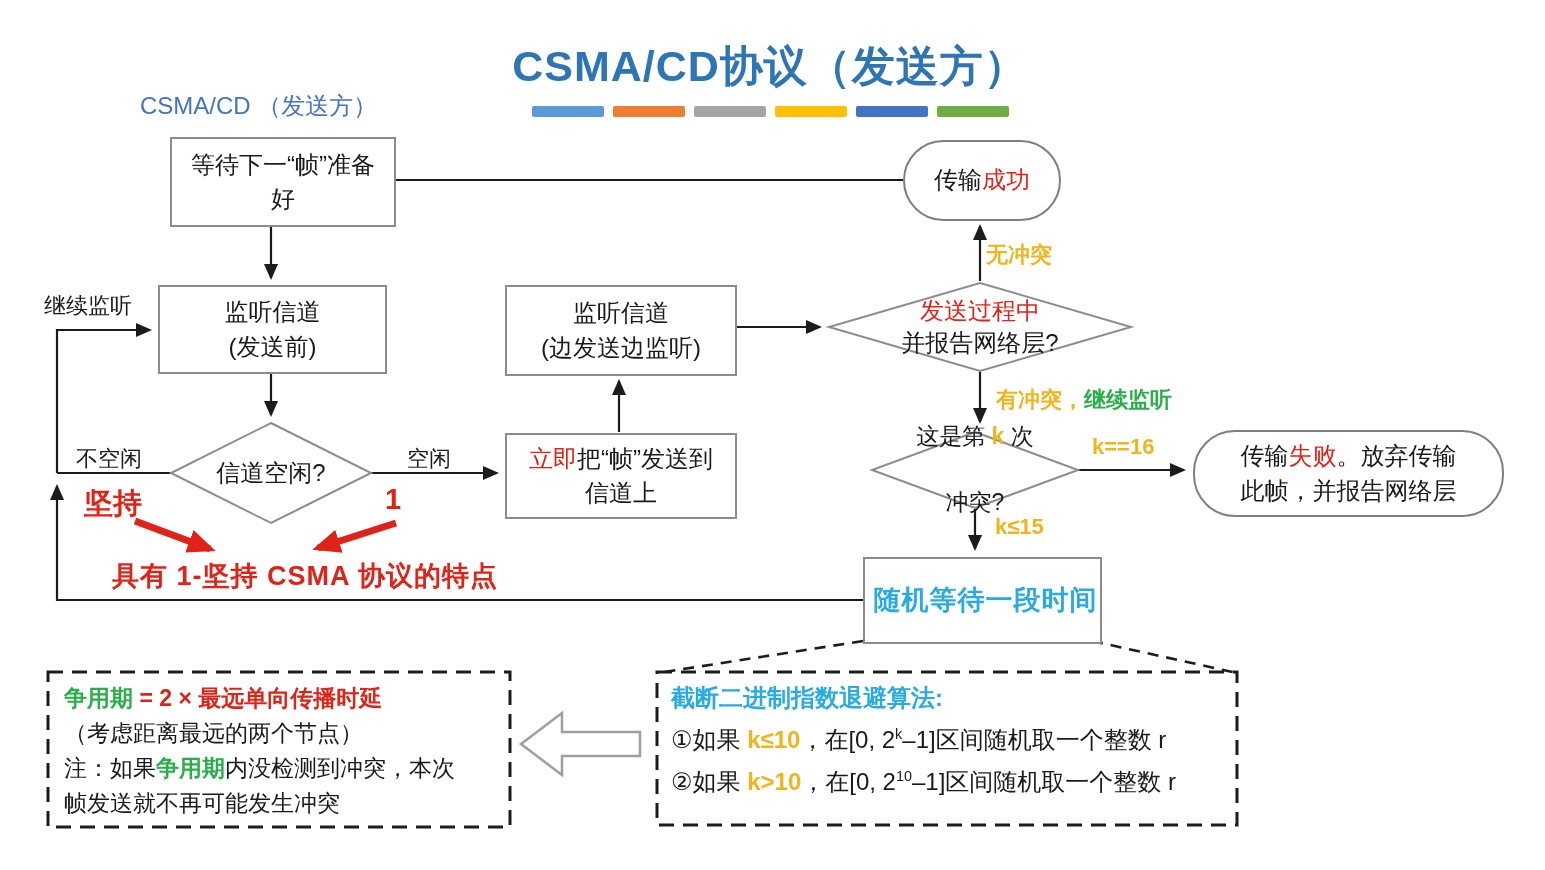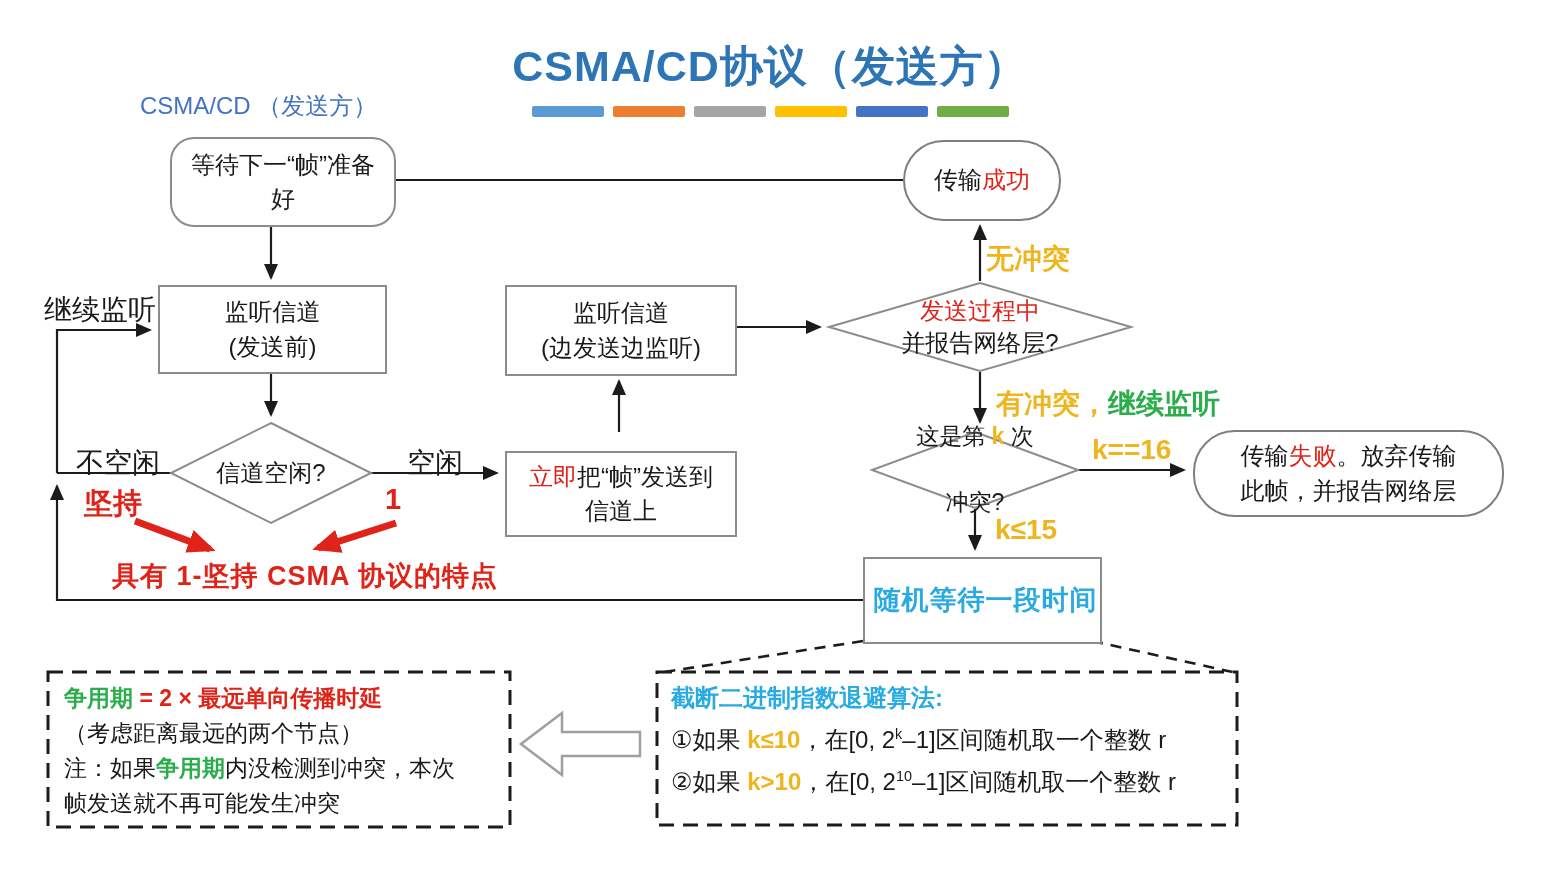--- a/index.html
+++ b/index.html
@@ -17,21 +17,21 @@
   .node{
     position:absolute;background:#fff;border:2px solid #8c8c8c;
     display:flex;flex-direction:column;justify-content:center;align-items:center;
     font-size:24px;line-height:1.42;text-align:center;
   }
   .pill{border-radius:42px;}
   .dlabel{
     position:absolute;display:flex;flex-direction:column;justify-content:center;align-items:center;
     font-size:24px;line-height:1.32;text-align:center;background:transparent;
   }
-  .lbl{position:absolute;font-size:28px;white-space:nowrap;}
+  .lbl{position:absolute;font-size:22px;white-space:nowrap;}
   .bold{font-weight:bold;}
   .red{color:var(--red);}
   .yellow{color:var(--yellow);}
   .green{color:var(--green);}
   .cyan{color:var(--cyan);}
   .blue{color:var(--cyan);}
   .cyanbox{font-size:27px;font-weight:bold;color:var(--cyan);letter-spacing:1px;}
   .notebody{position:absolute;white-space:nowrap;}
   #note-contention{left:64px;top:681px;width:440px;font-size:23px;line-height:35px;}
   #note-backoff{left:671px;top:679px;width:560px;font-size:24px;line-height:37px;}
@@ -94,30 +94,30 @@
   <div class="abs bars">
     <div class="bar" style="background: rgb(91, 155, 213);"></div>
     <div class="bar" style="background: rgb(237, 125, 49);"></div>
     <div class="bar" style="background: rgb(165, 165, 165);"></div>
     <div class="bar" style="background: rgb(255, 192, 0);"></div>
     <div class="bar" style="background: rgb(68, 114, 196);"></div>
     <div class="bar" style="background: rgb(112, 173, 71);"></div>
   </div>
   <div class="abs subtitle nowrap">CSMA/CD （发送方）</div>
 
-  <div class="node" style="left:170px;top:137px;width:202px;height:86px;padding:0 10px;border-radius:24px;">
+  <div class="node" style="left:170px;top:137px;width:202px;height:86px;padding:0 10px;">
     <div>等待下一“帧”准备好</div>
   </div>
 
   <div class="node" style="left:158px;top:285px;width:225px;height:85px;">
     <div class="nowrap">监听信道</div>
     <div class="nowrap">(发送前)</div>
   </div>
 
-  <div class="node" style="left:505px;top:433px;width:228px;height:82px;margin-top:18px;">
+  <div class="node" style="left:505px;top:433px;width:228px;height:82px;">
     <div class="nowrap"><span class="red">立即</span><span>把“帧”发送到</span></div>
     <div class="nowrap">信道上</div>
   </div>
 
   <div class="node" style="left:505px;top:285px;width:228px;height:87px;">
     <div class="nowrap">监听信道</div>
     <div class="nowrap">(边发送边监听)</div>
   </div>
 
   <div class="node cyanbox" style="left:863px;top:557px;width:229px;height:83px;padding-left:6px;">

